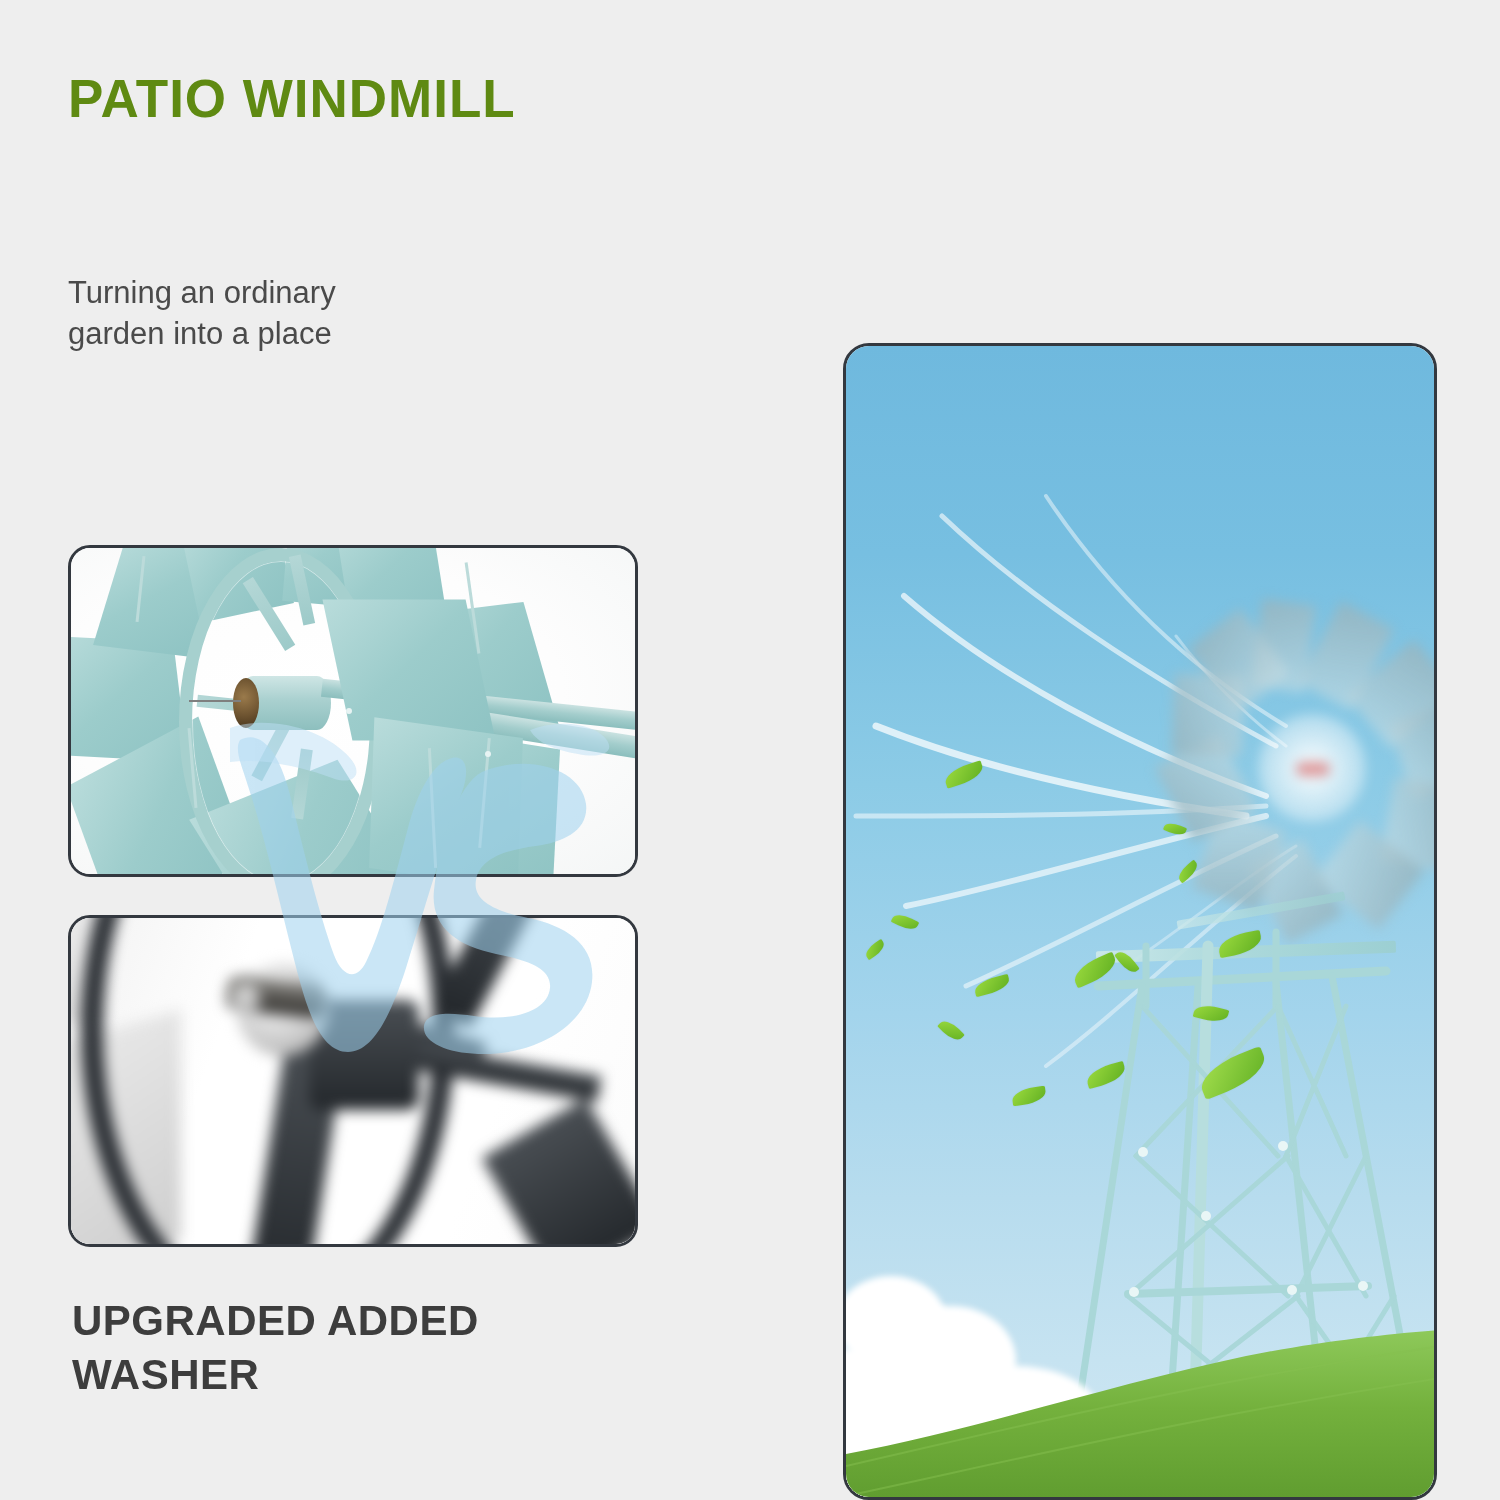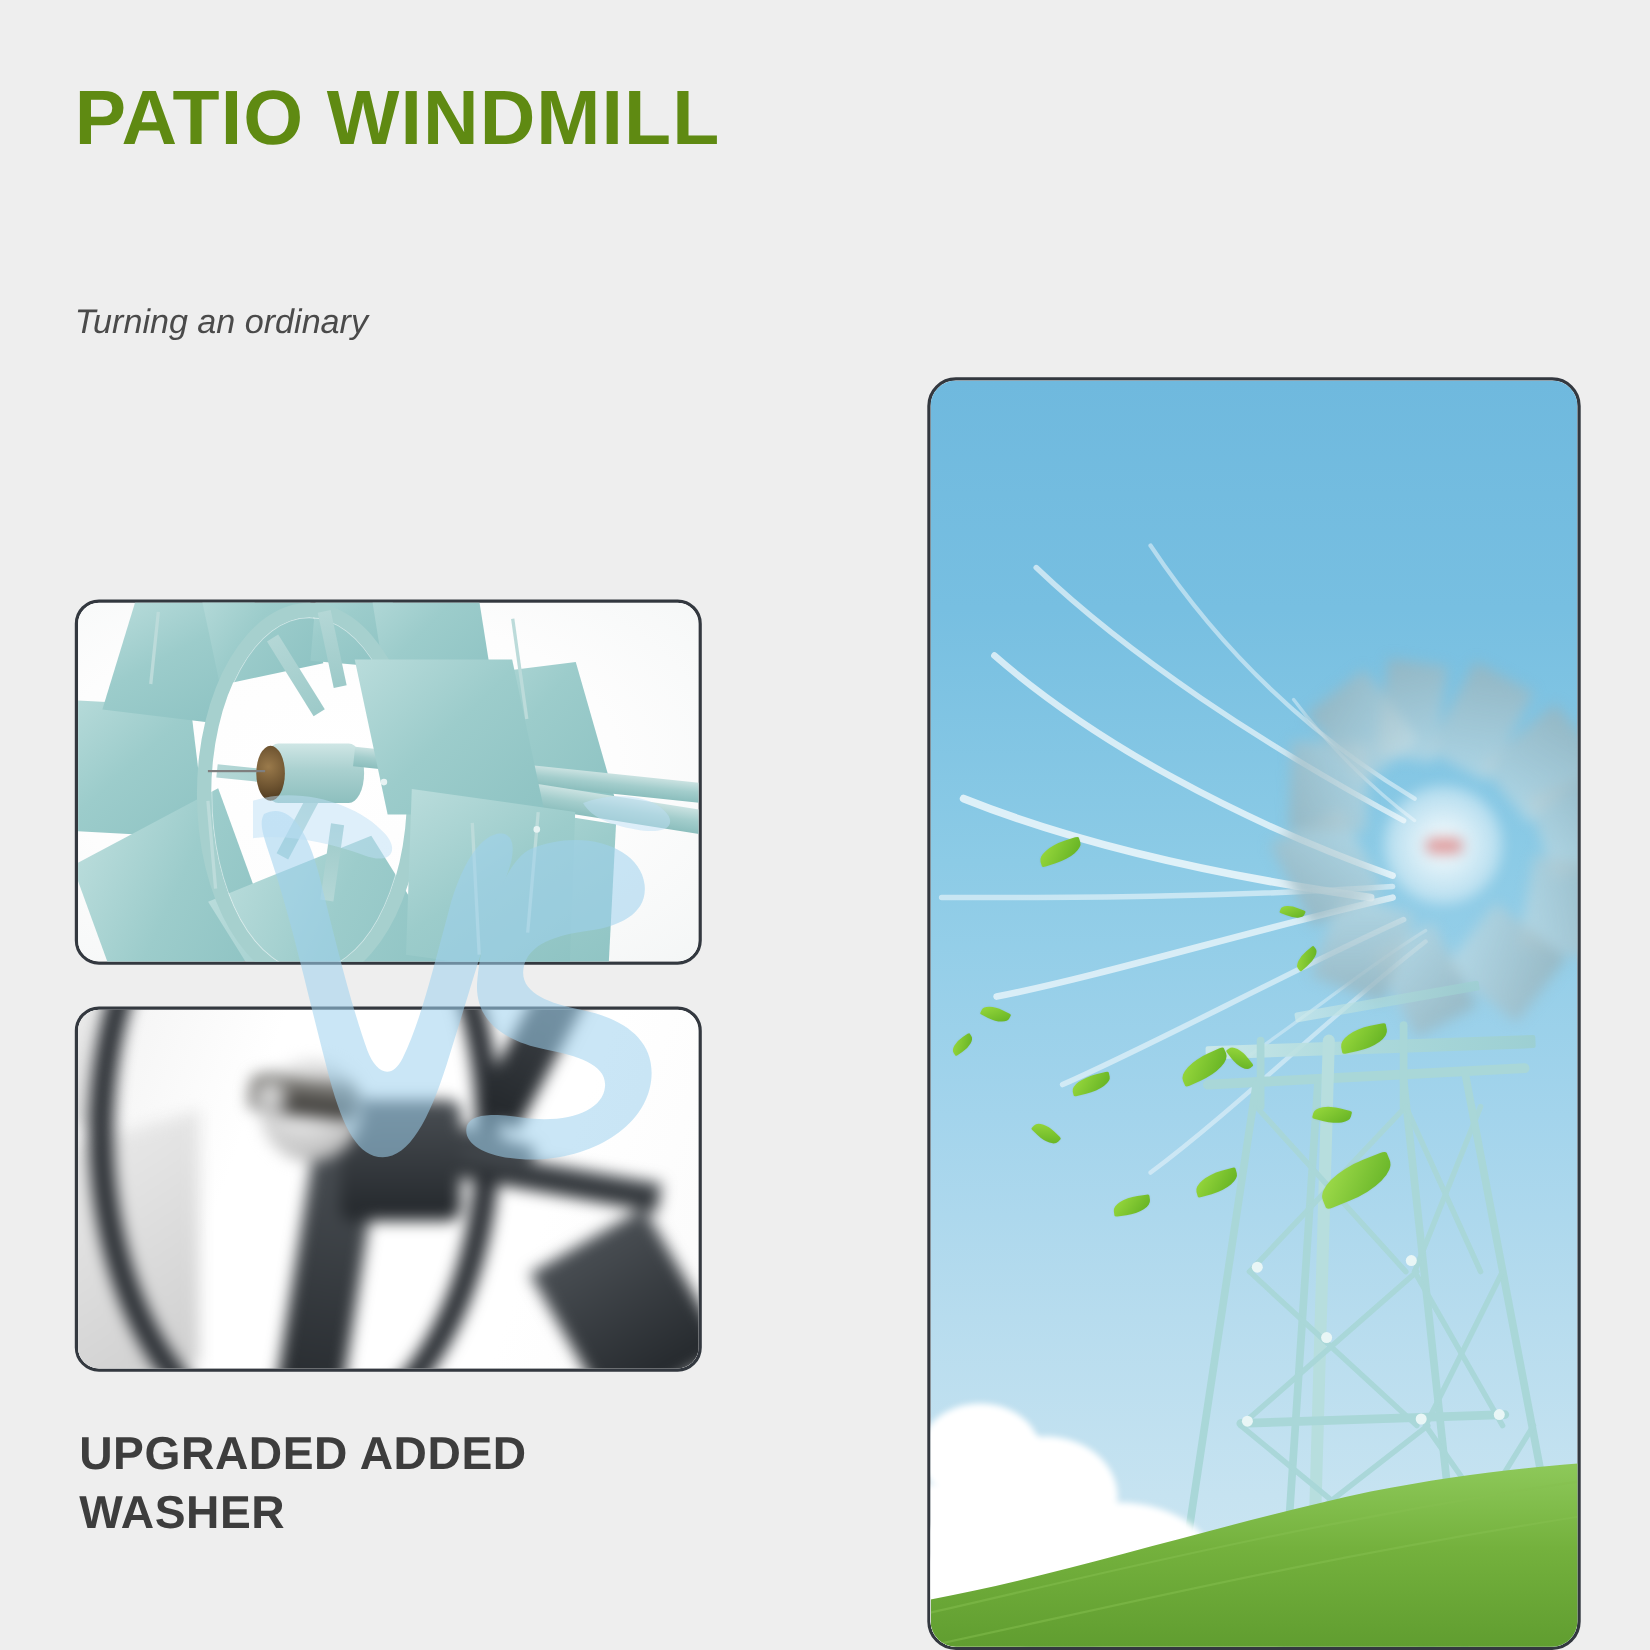--- a/index.html
+++ b/index.html
@@ -8,33 +8,33 @@
     background:#eeeeee;
     font-family:"Liberation Sans", sans-serif;
     overflow:hidden;
     position:relative;
   }
   .page{position:relative;width:1500px;height:1500px;background:#eeeeee;}
 
   
   .headline{
     position:absolute;left:68px;top:72px;
-    font-size:70px;font-weight:bold;letter-spacing:1px;
+    font-size:53px;font-weight:bold;letter-spacing:1px;
     color:#5f8a12;line-height:1;white-space:nowrap;
   }
   .subhead{
     position:absolute;left:68px;top:186px;
     font-size:50px;font-weight:normal;color:#3b3b3b;
     line-height:1.15;white-space:nowrap;
   }
   .blurb{
     position:absolute;left:68px;top:272px;
     font-size:31px;color:#4a4a4a;line-height:1.33;
   }
-  .blurb div{white-space:nowrap;font-style:italic;}
+  .blurb div{white-space:nowrap;}
 
   .bottom-caption{
     position:absolute;left:72px;top:1294px;
     font-size:42px;color:#3d3d3d;line-height:1.28;letter-spacing:.5px;
   }
   .bottom-caption div{white-space:nowrap;font-weight:bold;}
 
   
   .card{
     position:absolute;
@@ -106,20 +106,21 @@
 </style>
 </head>
 <body>
 
 <div class="page">
 
   <div class="headline">PATIO WINDMILL</div>
 
   <div class="blurb">
     <div>Turning an ordinary</div>
+    <div>garden into a place</div>
   </div>
 
   <div class="bottom-caption">
     <div>UPGRADED ADDED</div>
     <div>WASHER</div>
   </div>
 
   <div class="card" id="card-detail-1">
     <div class="photo">
       <div class="c1-bg"></div>

